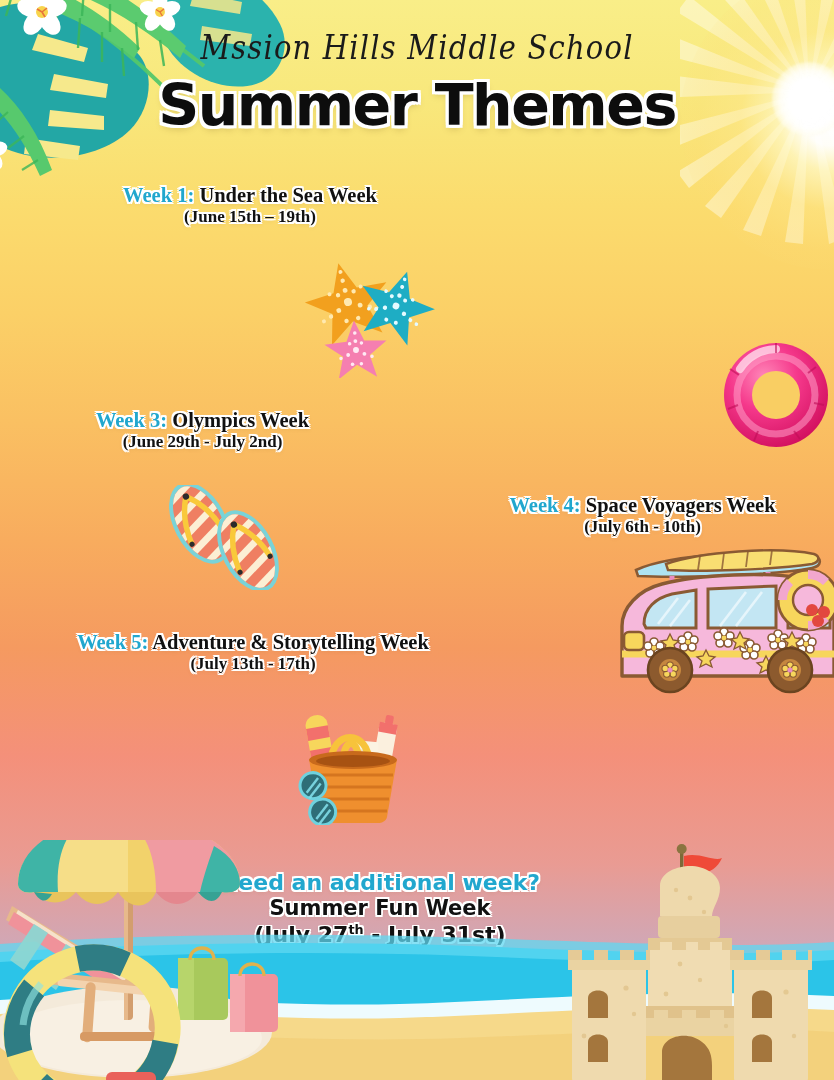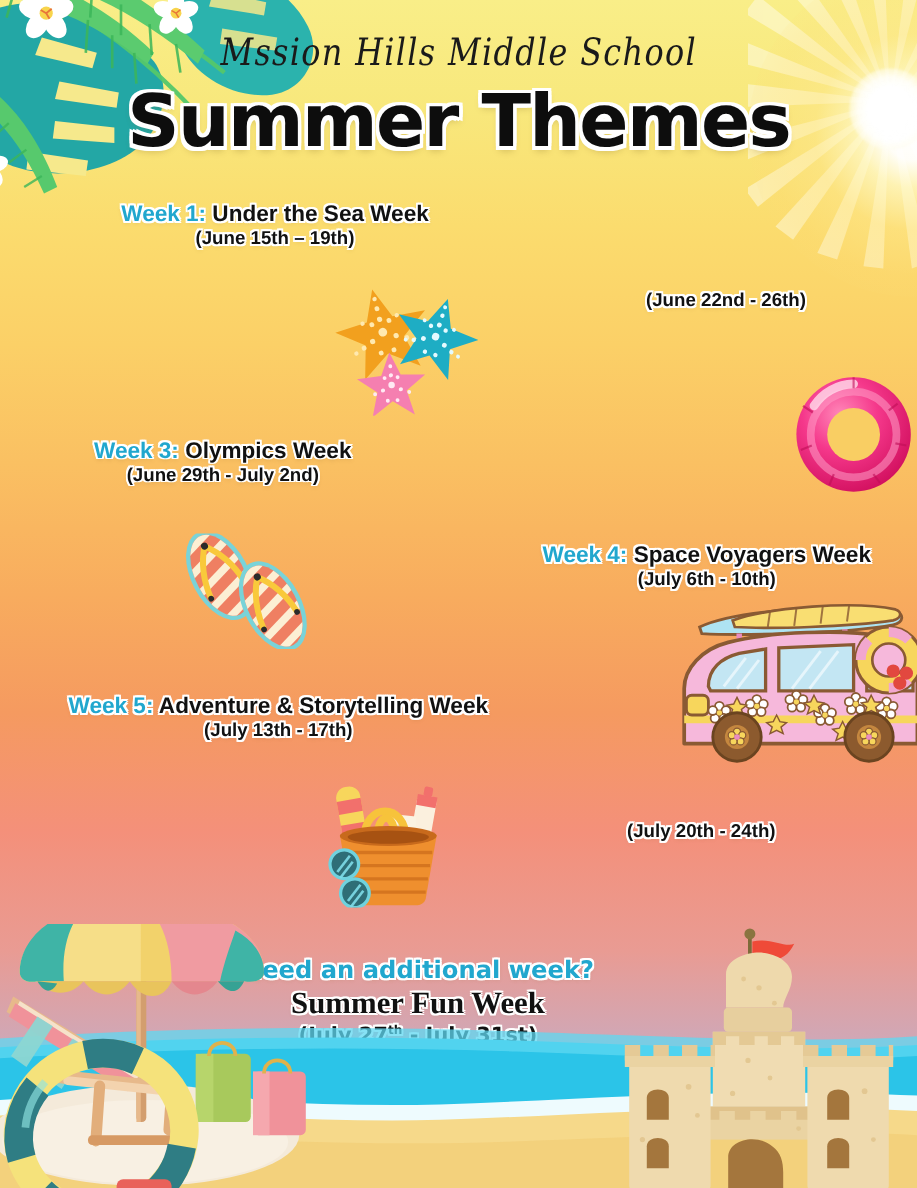--- a/index.html
+++ b/index.html
@@ -80,51 +80,51 @@
     color: #1a1a1a;
     transform: scaleY(1.18);
   }
 
   .main-title {
     position: absolute;
     left: 0; right: 0; top: 72px;
     text-align: center;
     font-family: "DejaVu Sans", sans-serif;
     font-weight: bold;
-    font-size: 66px;
+    font-size: 57px;
     letter-spacing: -1.5px;
     color: #0d0d0d;
     text-shadow:
       -3px -3px 0 #fff,  3px -3px 0 #fff,
       -3px  3px 0 #fff,  3px  3px 0 #fff,
       -3px  0   0 #fff,  3px  0   0 #fff,
        0   -3px 0 #fff,  0    3px 0 #fff,
        0 4px 7px rgba(120,90,30,0.28);
   }
 
   .week-block {
     position: absolute;
-    font-family: Liberation Sans, sans-serif;
+    font-family: Liberation Serif, serif;
     font-weight: bold;
     line-height: 1.18;
     color: #111;
     text-shadow:
       -1.6px -1.6px 0 #fff,  1.6px -1.6px 0 #fff,
       -1.6px  1.6px 0 #fff,  1.6px  1.6px 0 #fff,
       -1.6px 0 0 #fff, 1.6px 0 0 #fff,
        0 -1.6px 0 #fff, 0 1.6px 0 #fff,
        0 2px 4px rgba(140,100,40,0.25);
   }
   .week-block .line1 { font-size: 20.5px; white-space: nowrap; }
   .week-block .line2 { font-size: 17px; white-space: nowrap; }
   .week-label { color: #21A7CE; }
 
   .w1 { left: 70px;  top: 183px; text-align: center; width: 360px; }
   .w2 { left: 500px; top: 263px; text-align: center; width: 320px; }
-  .w3 { left: 55px;  top: 398px; text-align: center; width: 295px; }
+  .w3 { left: 55px;  top: 408px; text-align: center; width: 295px; }
   .w4 { left: 465px; top: 493px; text-align: center; width: 355px; }
   .w5 { left: 28px;  top: 630px; text-align: center; width: 450px; }
   .w6 { left: 460px; top: 746px; text-align: center; width: 355px; }
 
   .w1 .line2, .w2 .line2, .w3 .line2,
   .w4 .line2, .w5 .line2, .w6 .line2 { text-align: center; }
 
   .extra-block {
     position: absolute;
     left: 160px; top: 870px;
@@ -135,22 +135,22 @@
     line-height: 1.2;
     color: #111;
     text-shadow:
       -1.6px -1.6px 0 #fff,  1.6px -1.6px 0 #fff,
       -1.6px  1.6px 0 #fff,  1.6px  1.6px 0 #fff,
       -1.6px 0 0 #fff, 1.6px 0 0 #fff,
        0 -1.6px 0 #fff, 0 1.6px 0 #fff,
        0 2px 4px rgba(140,100,40,0.22);
   }
   .extra-q { font-size: 22px; color: #21A7CE; }
-  .extra-name { font-size: 28px; font-family: Liberation Serif, serif; }
-  .extra-date { font-size: 19px; }
+  .extra-name { font-size: 21px; }
+  .extra-date { font-size: 22px; }
   .extra-date sup { font-size: 0.58em; vertical-align: super; }
 
   
   .decor { position: absolute; }
   .starfish  { left: 300px; top: 258px;  width: 140px; height: 120px; }
   .flipflops { left: 168px; top: 485px;  width: 118px; height: 105px; }
   .poolring  { left: 720px; top: 335px;  width: 112px; height: 118px; }
   .van       { left: 600px; top: 528px;  width: 240px; height: 168px; }
   .beachbag  { left: 283px; top: 705px;  width: 140px; height: 120px; }
 </style>
@@ -627,40 +627,38 @@
       </g>
     </svg>
   </div>
 
   <div class="week-block w1">
     <div class="line1"><span class="week-label">Week 1:</span><span> Under the Sea Week</span></div>
     <div class="line2">(June 15th – 19th)</div>
   </div>
 
   <div class="week-block w2">
-    <div class="line2">(June 22nd - 26th)</div>
   </div>
 
   <div class="week-block w3">
     <div class="line1"><span class="week-label">Week 3:</span><span> Olympics Week</span></div>
     <div class="line2">(June 29th - July 2nd)</div>
   </div>
 
   <div class="week-block w4">
     <div class="line1"><span class="week-label">Week 4:</span><span> Space Voyagers Week</span></div>
     <div class="line2">(July 6th - 10th)</div>
   </div>
 
   <div class="week-block w5">
     <div class="line1"><span class="week-label">Week 5:</span><span> Adventure &amp; Storytelling Week</span></div>
     <div class="line2">(July 13th - 17th)</div>
   </div>
 
   <div class="week-block w6">
-    <div class="line2">(July 20th - 24th)</div>
   </div>
 
   <div class="extra-block">
     <div class="extra-q">Need an additional week?</div>
     <div class="extra-name">Summer Fun Week</div>
     <div class="extra-date"><span>(July 27</span><sup>th</sup><span> - July 31st)</span></div>
   </div>
 
   <div class="beach">
     <svg width="834" height="240" viewBox="0 0 834 240">

